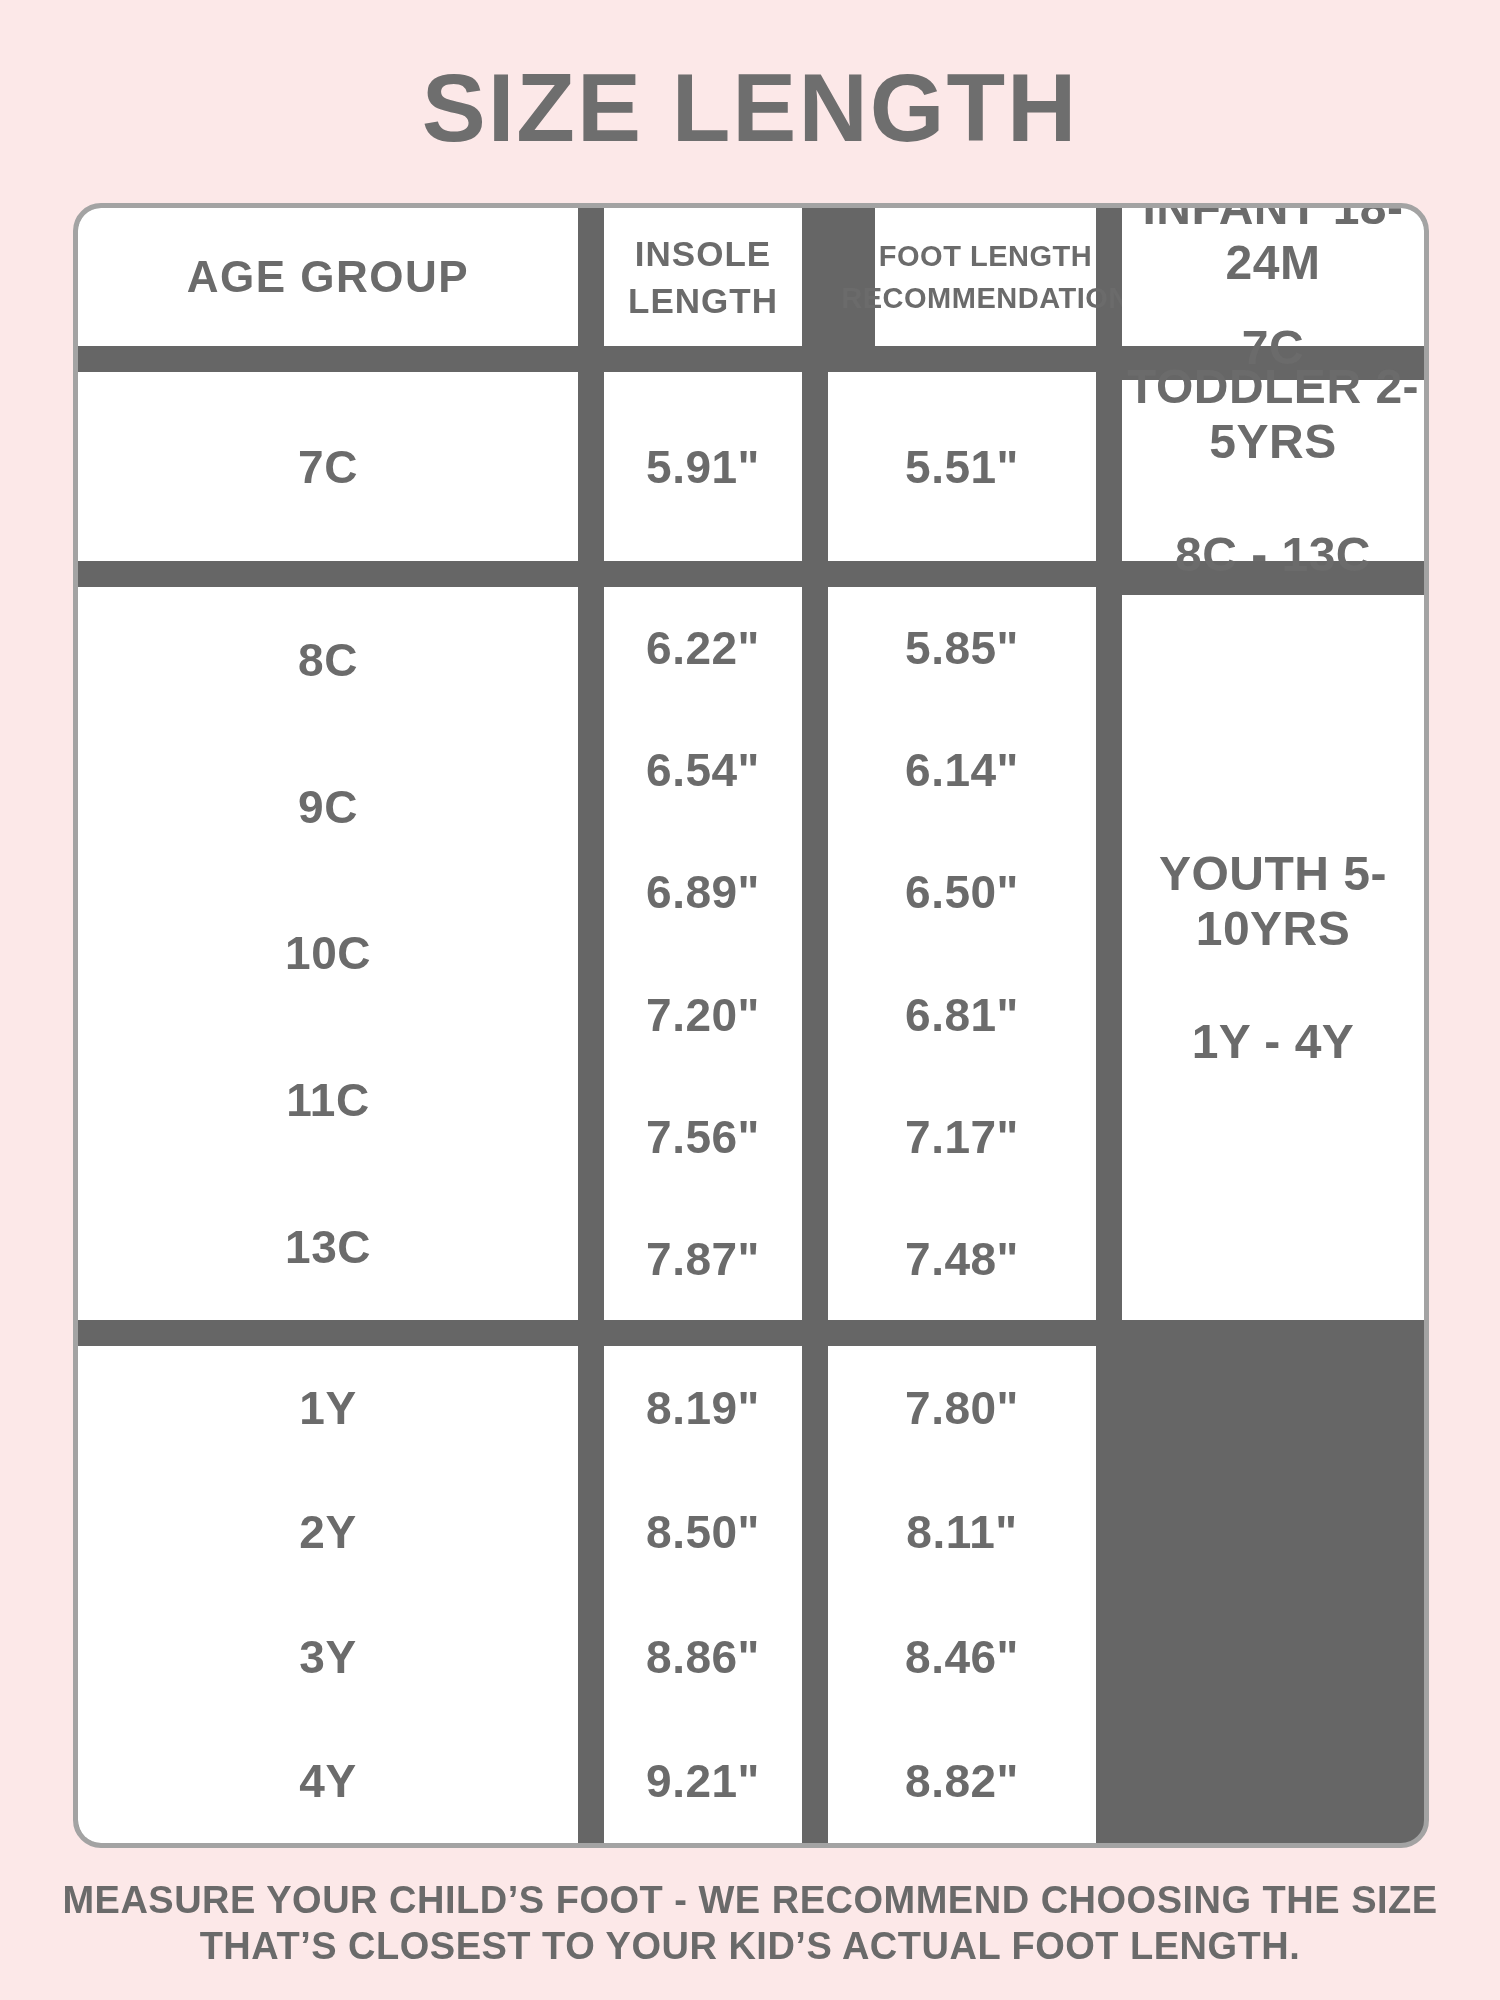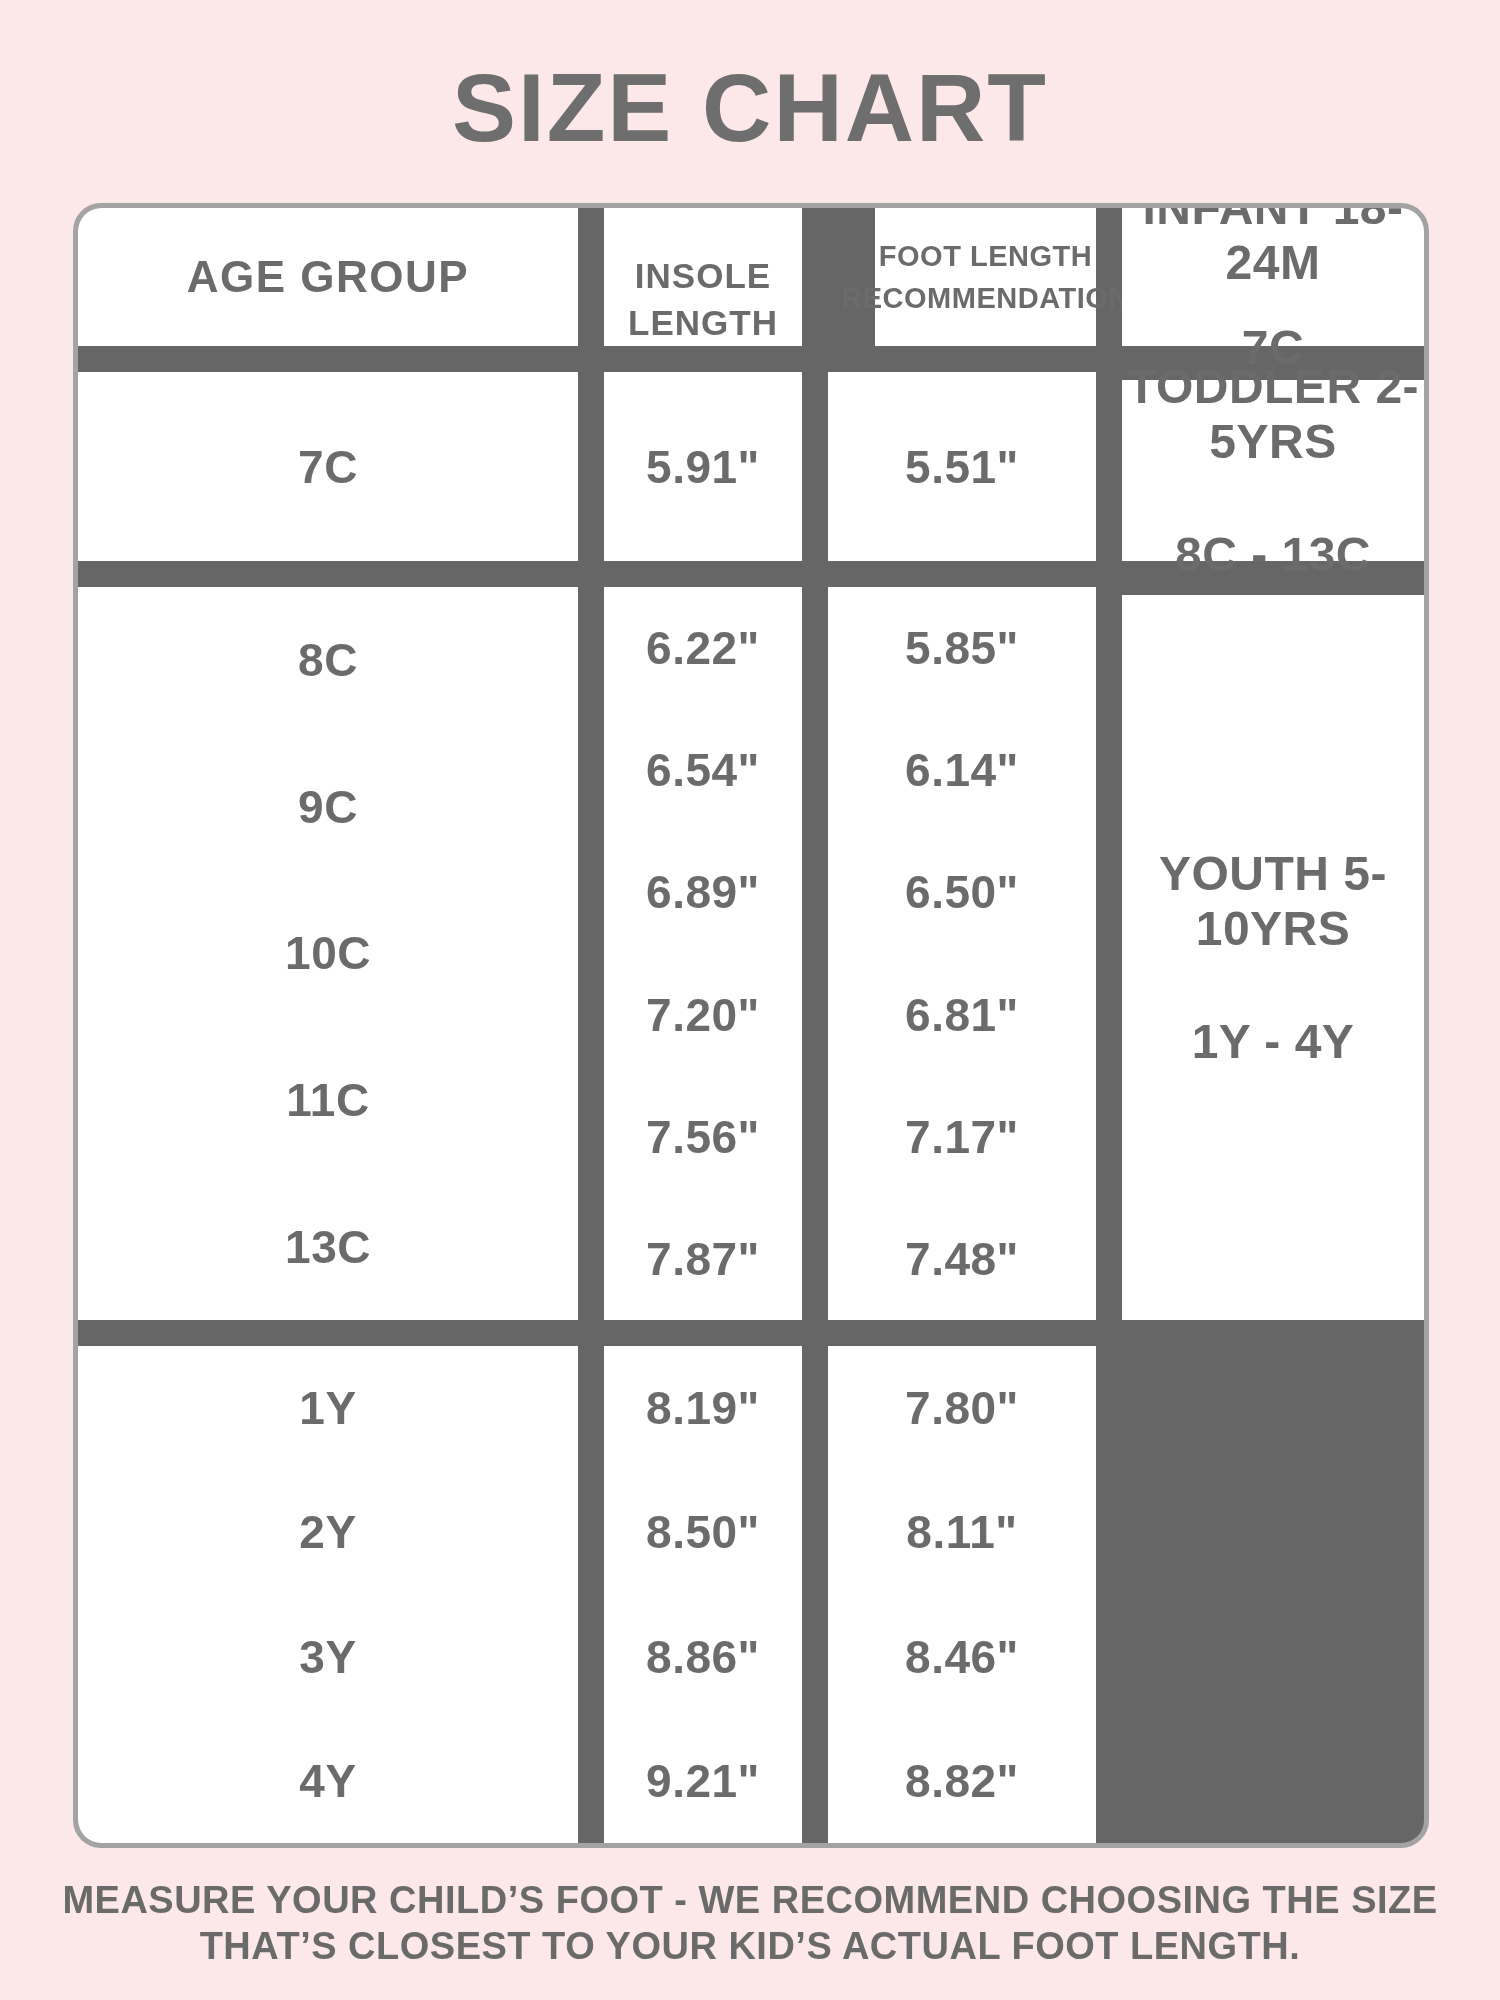--- a/index.html
+++ b/index.html
@@ -54,21 +54,20 @@
   .hdr {
     font-weight: 700;
     font-size: 44px;
     letter-spacing: 1.5px;
     color: #6b6b6b;
   }
   .hdr.two-line {
     font-size: 35px;
     line-height: 1.35;
     letter-spacing: 1px;
-    justify-content: flex-end;
   }
   .hdr.xsmall {
     font-size: 29px;
     line-height: 1.45;
     letter-spacing: 0.5px;
     margin-left: 47px;
   }
   .age-cell {
     font-weight: 700;
     font-size: 48px;
@@ -102,21 +101,21 @@
     font-weight: 700;
     font-size: 38px;
     line-height: 1.2;
     letter-spacing: 0.5px;
     color: #6a6a6a;
   }
 </style>
 </head>
 <body>
 
-<div class="page-title">SIZE CHART</div>
+<div class="page-title">SIZE LENGTH</div>
 
 <div class="size-table">
 
   <div class="cell hdr">
     <div>AGE GROUP</div>
   </div>
   <div class="cell hdr two-line">
     <div>INSOLE</div>
     <div>LENGTH</div>
   </div>

